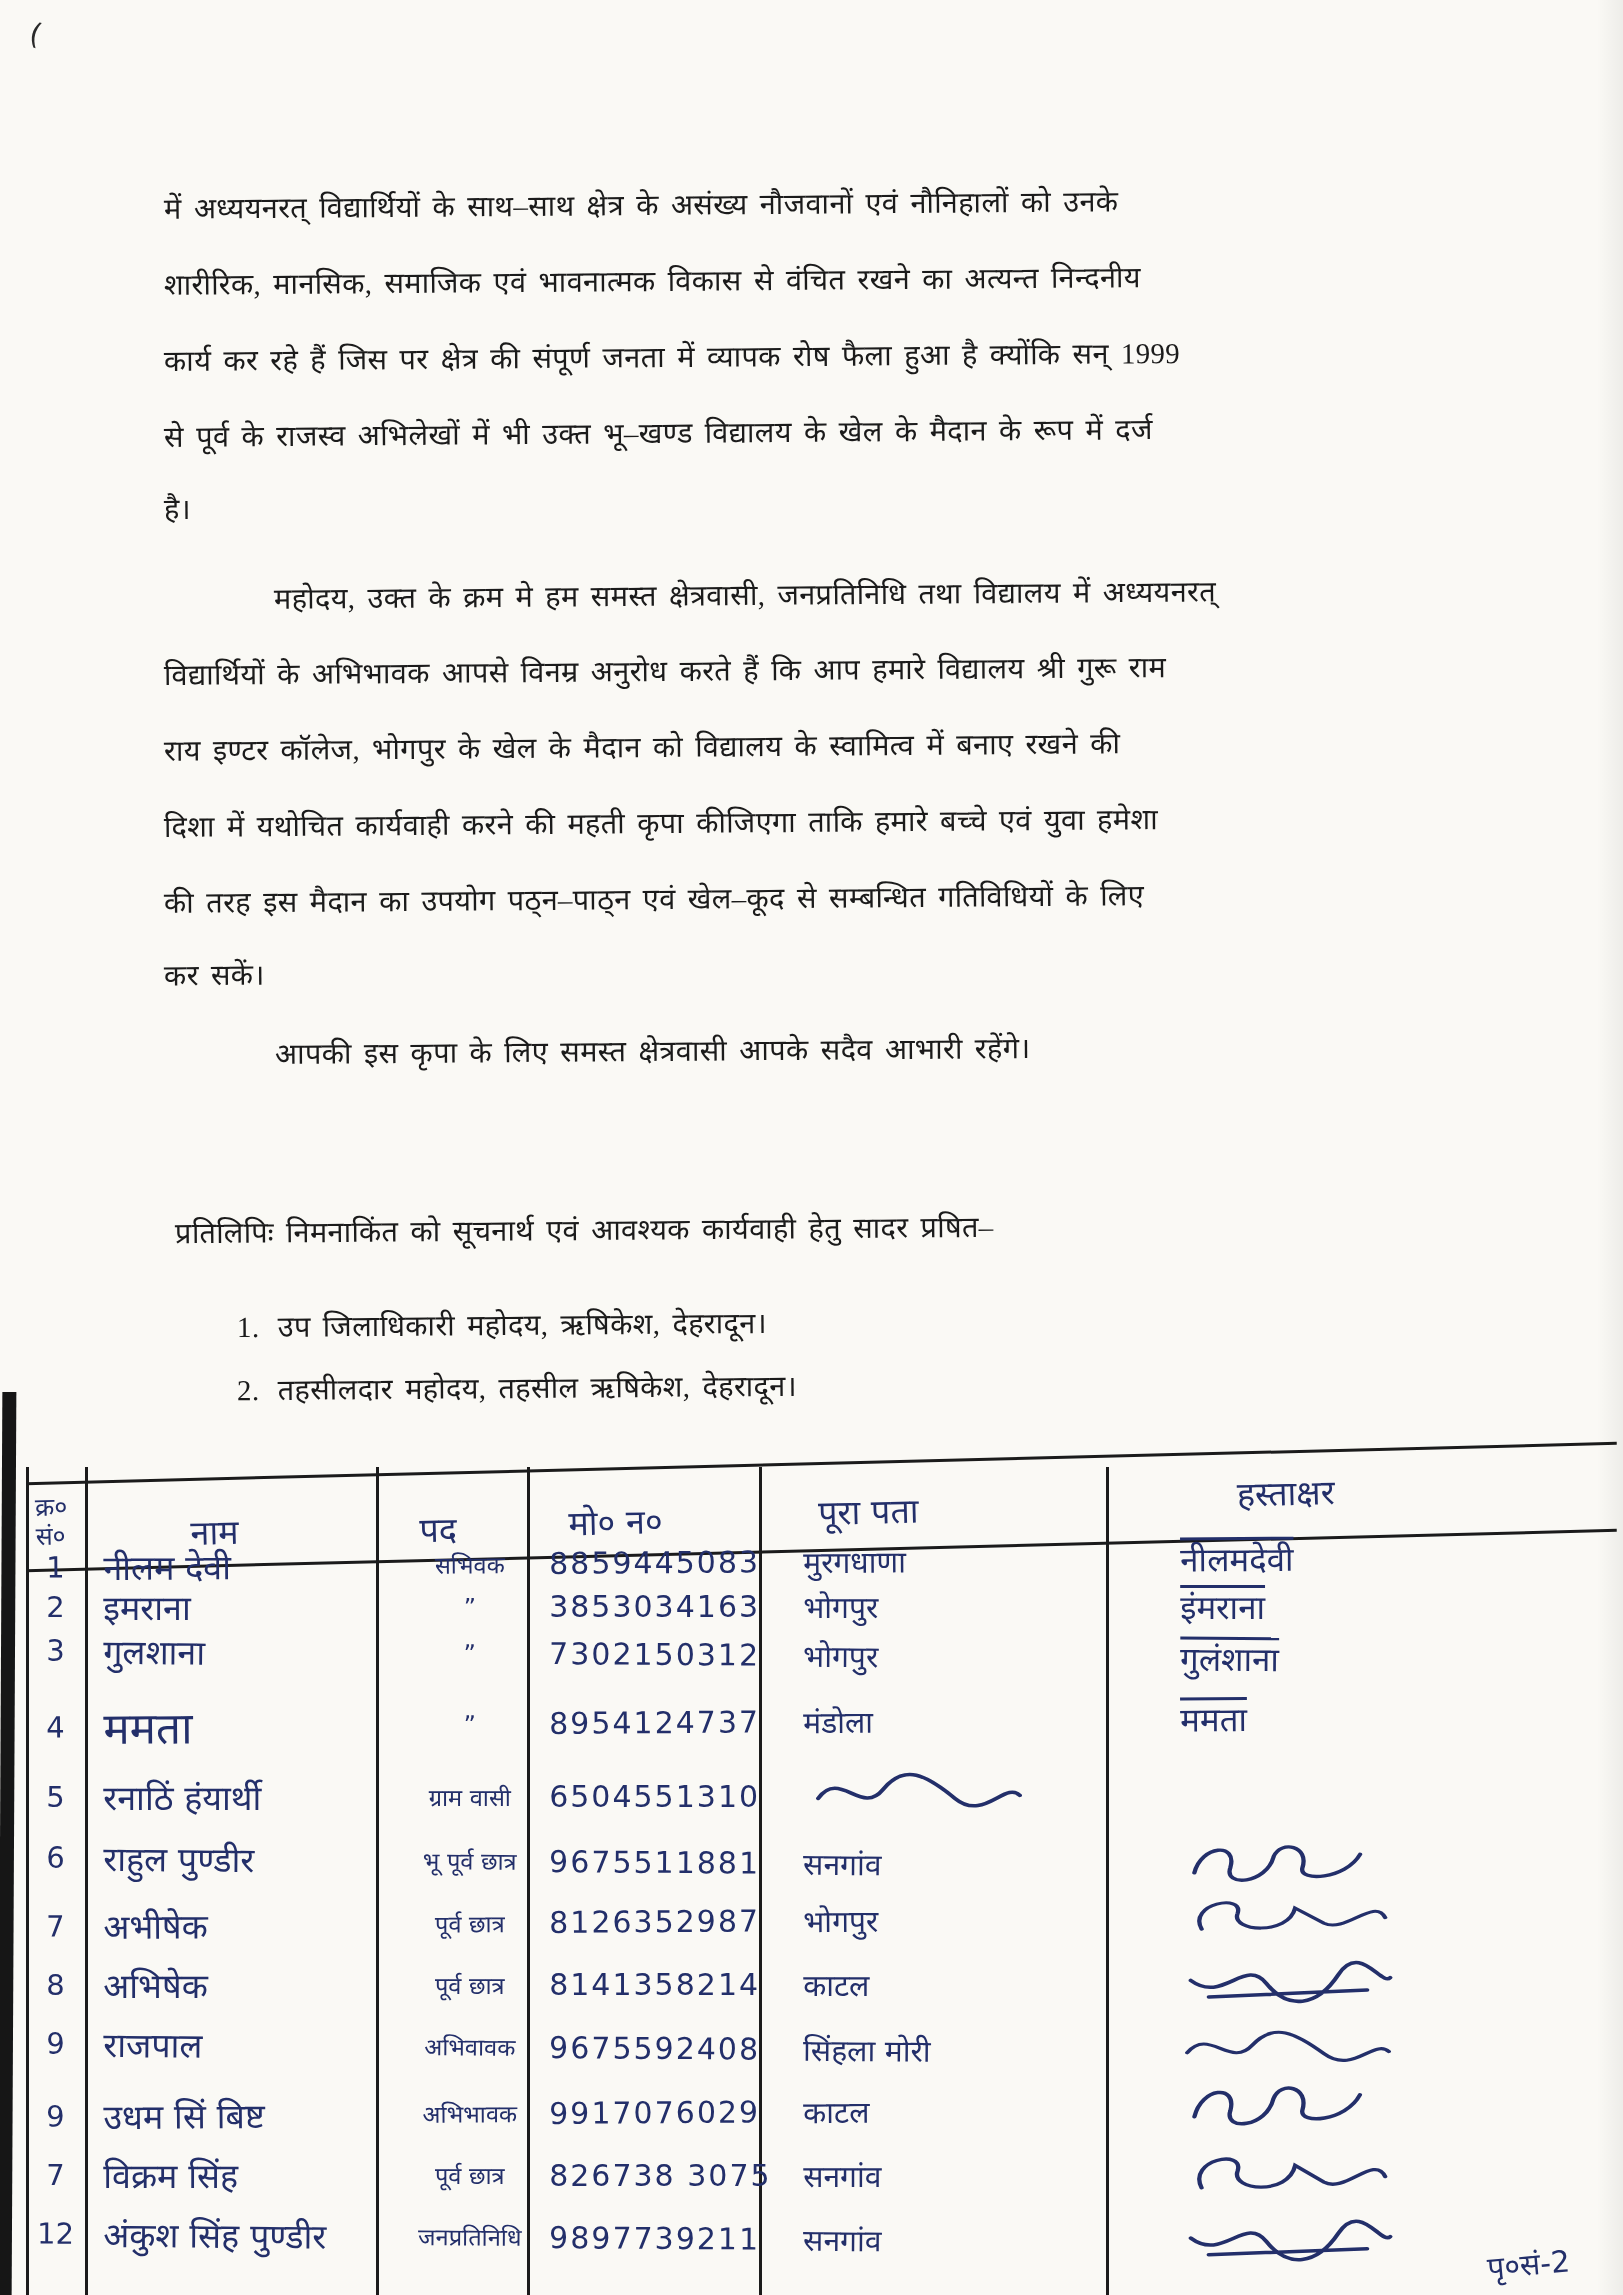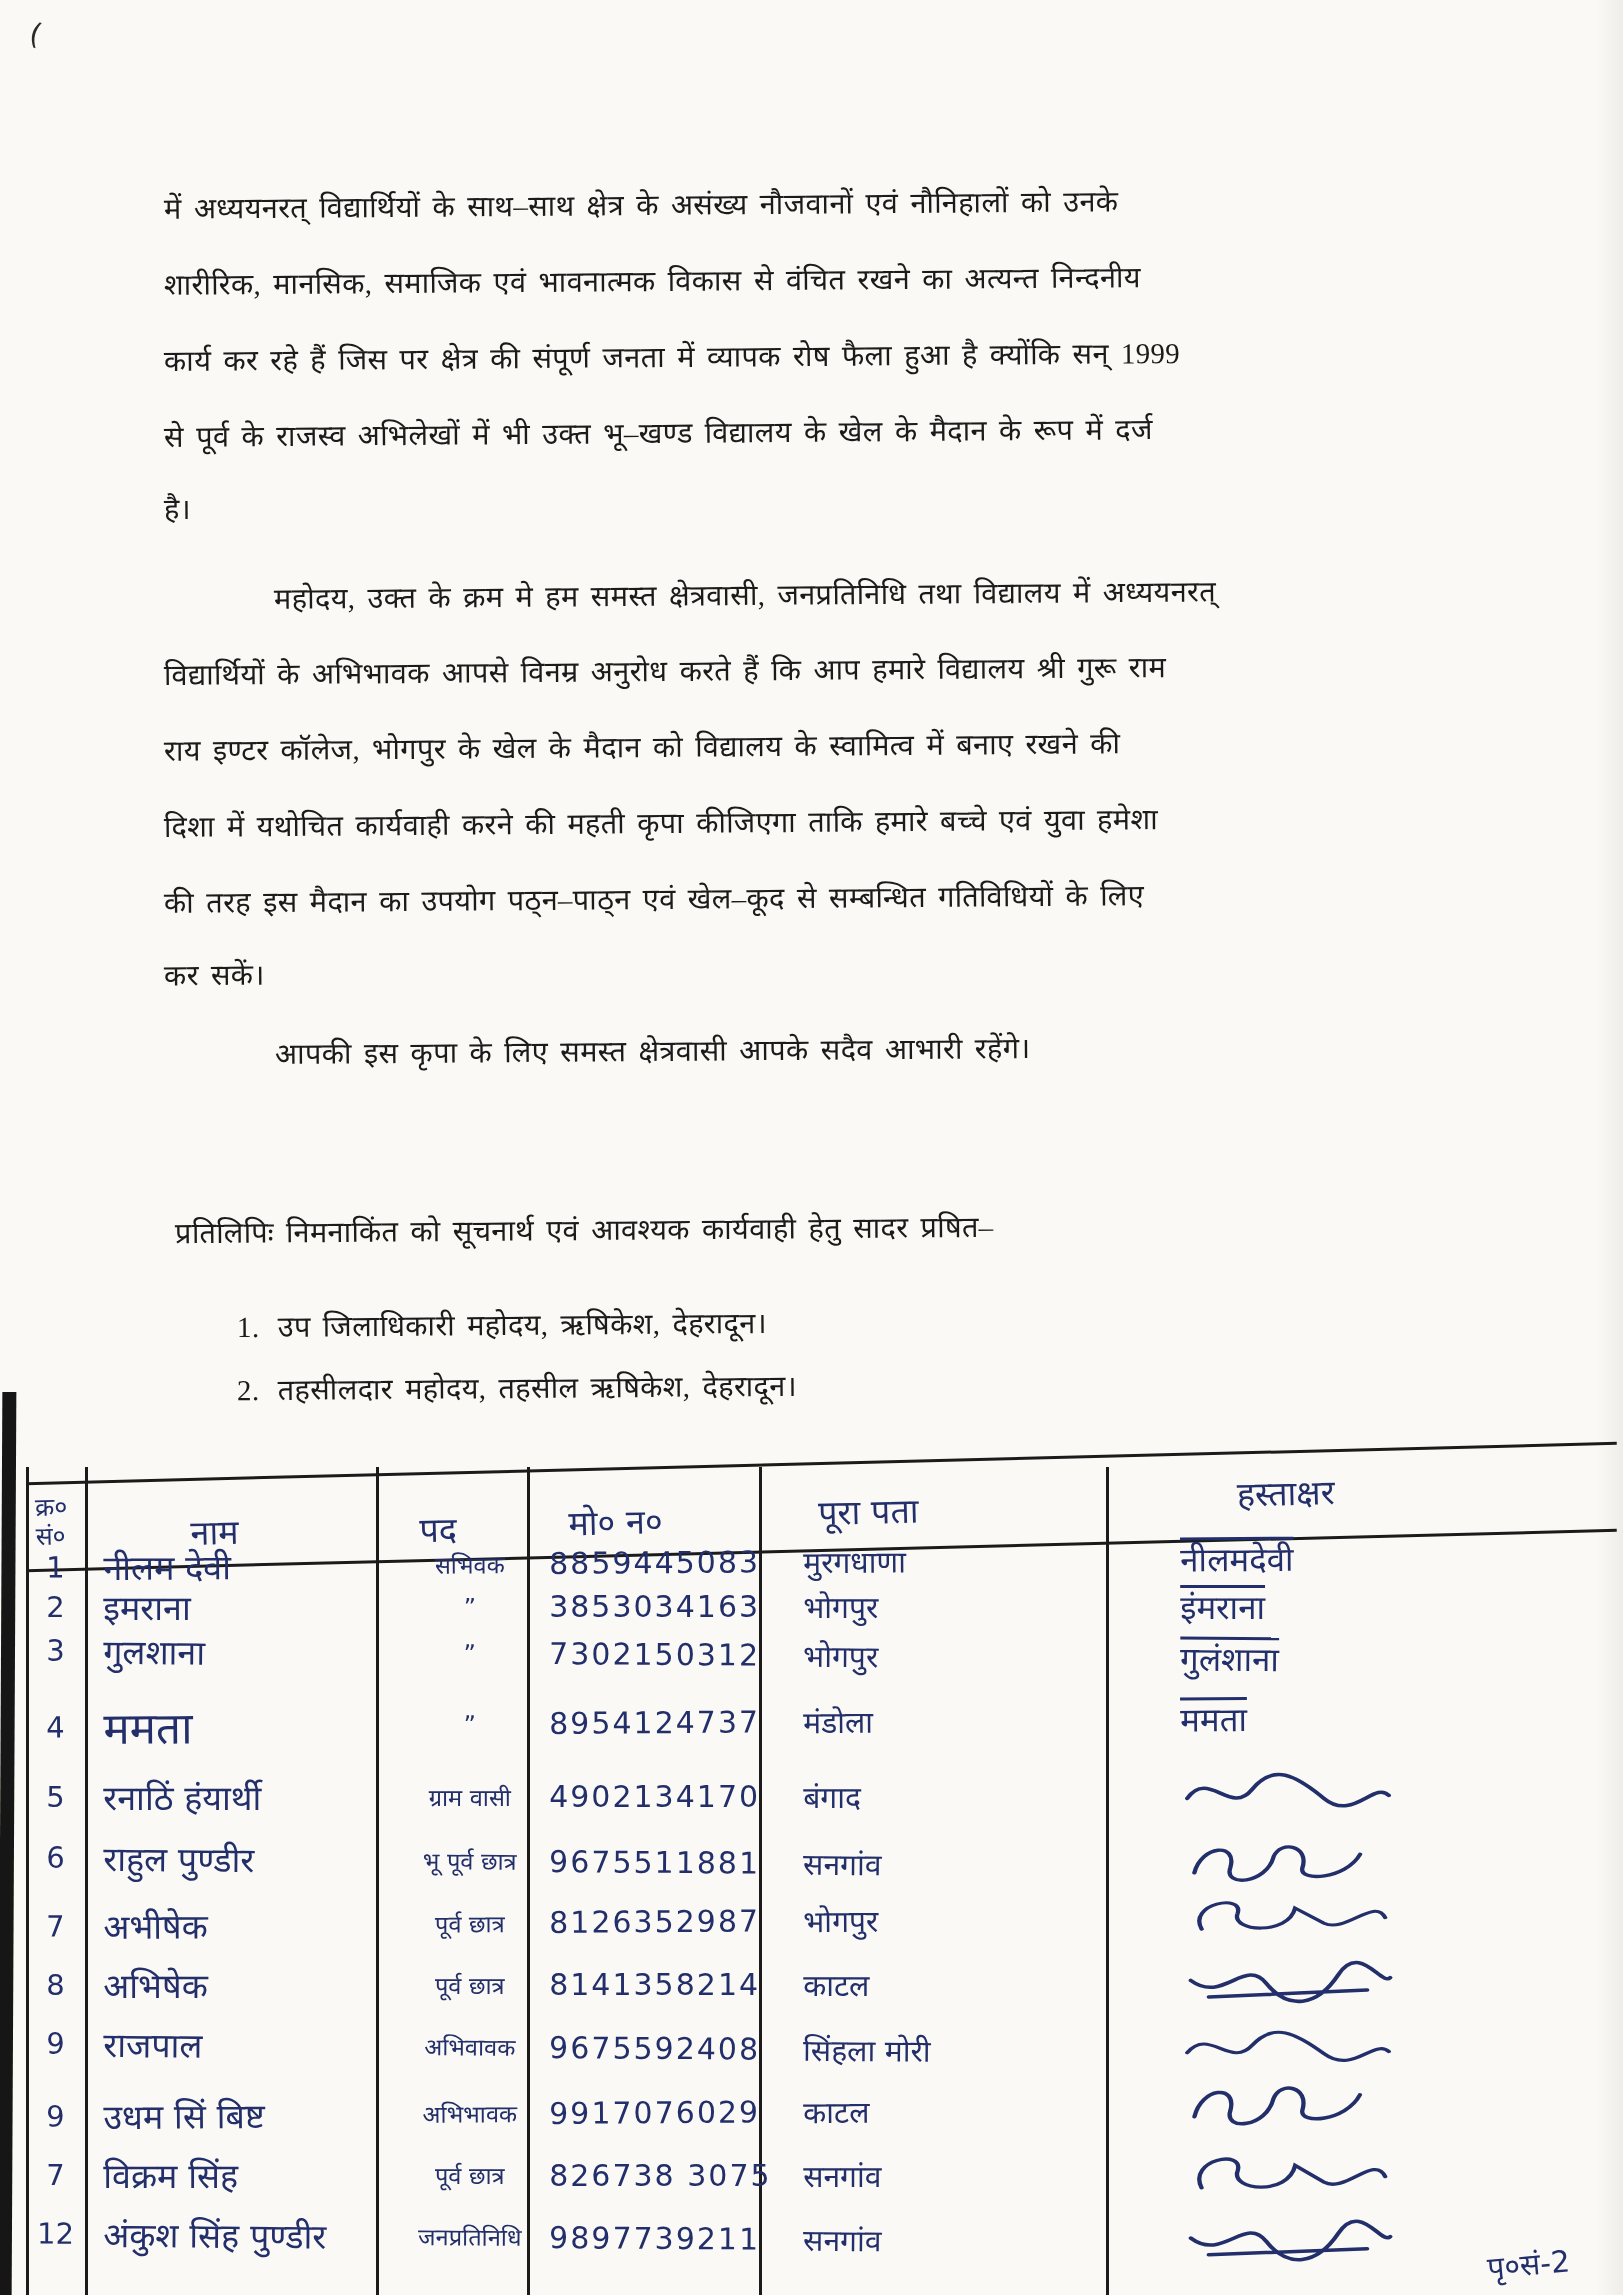--- a/index.html
+++ b/index.html
@@ -122,22 +122,21 @@
           <div class="cell c-name big">ममता</div>
           <div class="cell c-role">”</div>
           <div class="cell c-mobile">8954124737</div>
           <div class="cell c-addr">मंडोला</div>
           <div class="cell c-sig sig-text">ममता</div>
         </div>
         <div class="trow" style="height: 73px; transform: rotate(0deg);">
           <div class="cell c-sn">5</div>
           <div class="cell c-name">रनाठिं हंयार्थी</div>
           <div class="cell c-role">ग्राम वासी</div>
-          <div class="cell c-mobile">4902134170</div>
-          <div class="cell c-addr">बंगाद</div>
+          <div class="cell c-mobile">6504551310</div>
           <div class="cell c-sig"><svg viewBox="0 0 300 100" width="216" height="59" preserveAspectRatio="none">
               <path d="M10,60 C40,10 70,90 100,45 S160,20 200,60 S270,30 290,55" fill="none" stroke="#232f6a" stroke-width="6" stroke-linecap="round"></path>
             </svg></div>
         </div>
         <div class="trow" style="height: 60px; transform: rotate(0.4deg);">
           <div class="cell c-sn">6</div>
           <div class="cell c-name">राहुल पुण्डीर</div>
           <div class="cell c-role">भू पूर्व छात्र</div>
           <div class="cell c-mobile">9675511881</div>
           <div class="cell c-addr">सनगांव</div>

